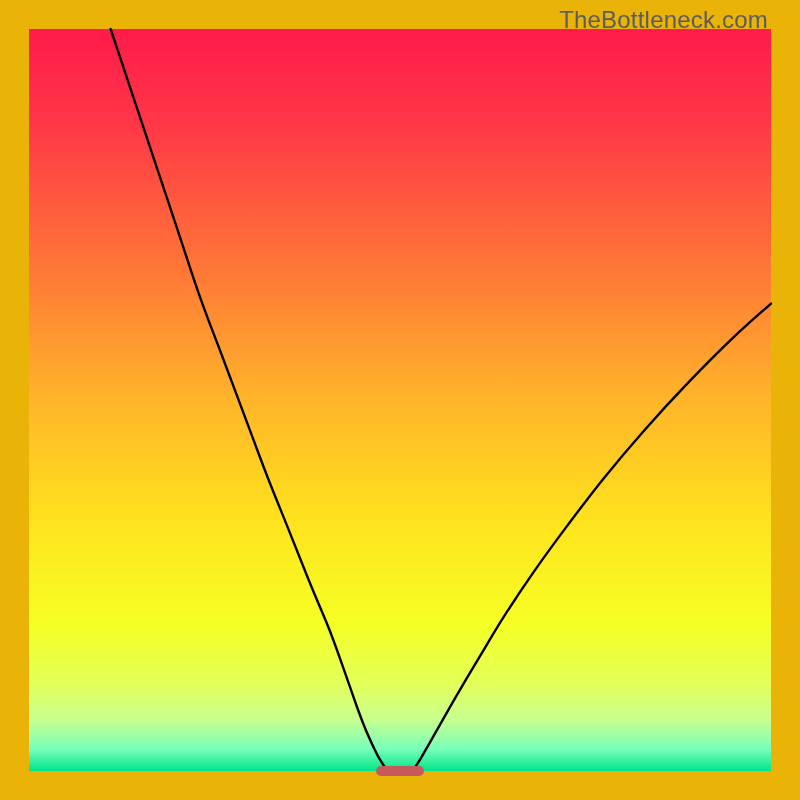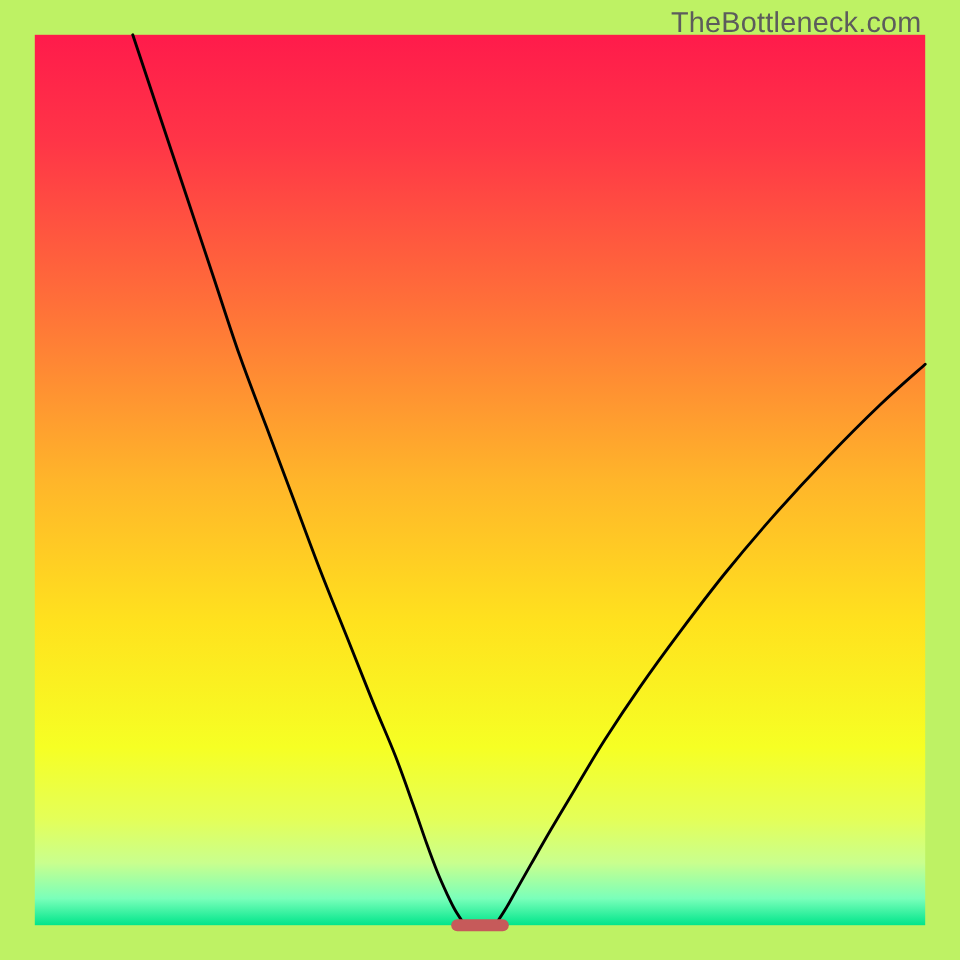--- a/index.html
+++ b/index.html
@@ -10,21 +10,21 @@
     overflow: hidden;
     background: #000;
     font-family: Arial, Helvetica, sans-serif;
   }
   .frame {
     position: absolute;
     left: 0;
     top: 0;
     width: 800px;
     height: 800px;
-    background: #bef264;
+    background: #eab308;
   }
   .plot {
     position: absolute;
     left: 29px;
     top: 29px;
     width: 742px;
     height: 742px;
     
   }
   .watermark {

